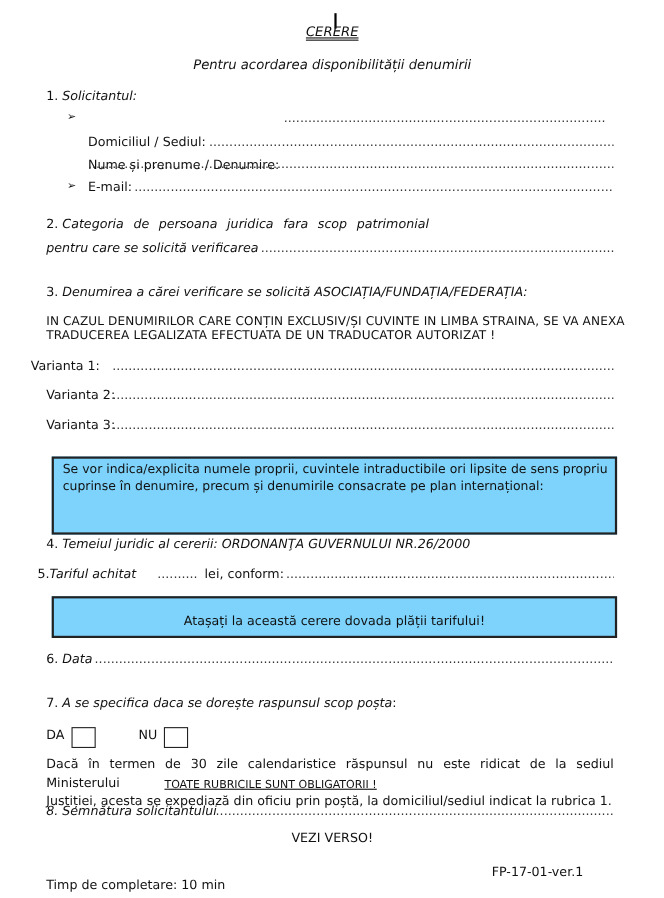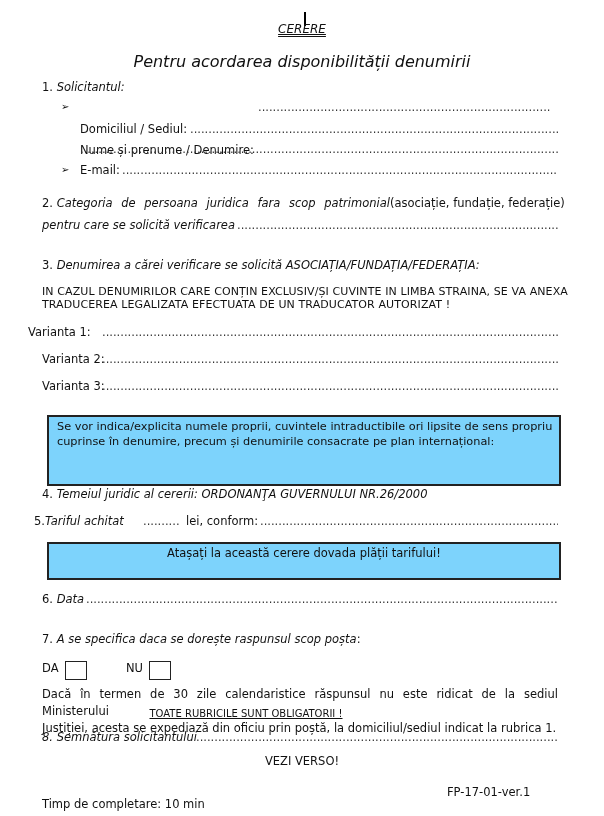--- a/index.html
+++ b/index.html
@@ -9,21 +9,21 @@
     color: #111; font-size: 11.5px;
   }
   .abs { position: absolute; white-space: nowrap; }
   .it { font-style: italic; }
   .cursor { position: absolute; left: 304px; top: 12px; width: 1.5px; height: 14px; background: #000; }
   .title {
     left: 0; width: 604px; top: 22px; text-align: center;
     font-style: italic; font-size: 12px;
   }
   .title span { text-decoration: underline; text-decoration-style: double; }
-  .subtitle { left: 0; width: 604px; top: 52px; text-align: center; font-style: italic; font-size: 16px; }
+  .subtitle { left: 0; width: 604px; top: 52px; text-align: center; font-style: italic; font-size: 12px; }
   .line { font-size: 11.5px; }
   .fill-line {
     position: absolute; overflow: hidden; white-space: nowrap; color: #333;
   }
   .arrow { font-size: 10px; }
   .box {
     position: absolute; border: 2px solid #222; background: #7dd3fc;
   }
   .chk {
     position: absolute; width: 20px; height: 17px; border: 1px solid #222; background: #fff;
@@ -51,21 +51,20 @@
 <div class="abs line" style="left:80px; top:122px;">Domiciliul / Sediul:</div>
 <div class="fill-line" style="left:190px; top:122px; width:368px;">..............................................................................................................................................</div>
 <div class="fill-line" style="left:80px; top:142px; width:478px;">..........................................................................................................................................................................................................</div>
 
 <div class="abs arrow" style="left:61px; top:164px;">➢</div>
 <div class="abs line" style="left:80px; top:163px;">E-mail:</div>
 <div class="fill-line" style="left:122px; top:163px; width:436px;">.........................................................................................................................................................................................</div>
 
 <div class="abs line" style="left:42px; top:196px; width:516px; display:flex; justify-content:space-between;">
   <span><span>2.</span> <span class="it" style="word-spacing:5px;">Categoria de persoana juridica fara scop patrimonial</span></span>
-  <span>(asociație, fundație, federație)</span>
 </div>
 <div class="abs line it" style="left:42px; top:218px;">pentru care se solicită verificarea</div>
 <div class="fill-line" style="left:237px; top:218px; width:321px;">......................................................................................................................................</div>
 
 <div class="abs line" style="left:42px; top:258px;">
   <span>3.</span>
   <span class="it">Denumirea a cărei verificare se solicită ASOCIAȚIA/FUNDAȚIA/FEDERAȚIA:</span>
 </div>
 <div class="abs caps" style="left:42px; top:285px; width:516px; text-align:justify; font-size:11px;">IN CAZUL DENUMIRILOR CARE CONȚIN EXCLUSIV/ȘI CUVINTE IN LIMBA STRAINA, SE VA ANEXA</div>
 <div class="abs caps" style="left:42px; top:298px; font-size:11px;">TRADUCEREA LEGALIZATA EFECTUATA DE UN TRADUCATOR AUTORIZAT !</div>
@@ -92,21 +91,21 @@
 </div>
 
 <div class="abs line" style="left:34px; top:514px;">
   <span>5.</span><span class="it">Tariful achitat</span>
 </div>
 <div class="fill-line" style="left:143px; top:514px; width:36px;">............</div>
 <div class="abs line" style="left:186px; top:514px;">lei, conform:</div>
 <div class="fill-line" style="left:260px; top:514px; width:298px;">....................................................................................................................</div>
 
 <div class="box" style="left:47px; top:542px; width:510px; height:34px;">
-  <div style="text-align:center; margin-top:2px;">Atașați la această cerere dovada plății tarifului!</div>
+  <div style="text-align:center; margin-top:13px;">Atașați la această cerere dovada plății tarifului!</div>
 </div>
 
 <div class="abs line" style="left:42px; top:592px;">
   <span>6.</span>
   <span class="it">Data</span>
 </div>
 <div class="fill-line" style="left:86px; top:592px; width:472px;">.......................................................................................................................................................................................................</div>
 
 <div class="abs line" style="left:42px; top:632px;">
   <span>7.</span>

